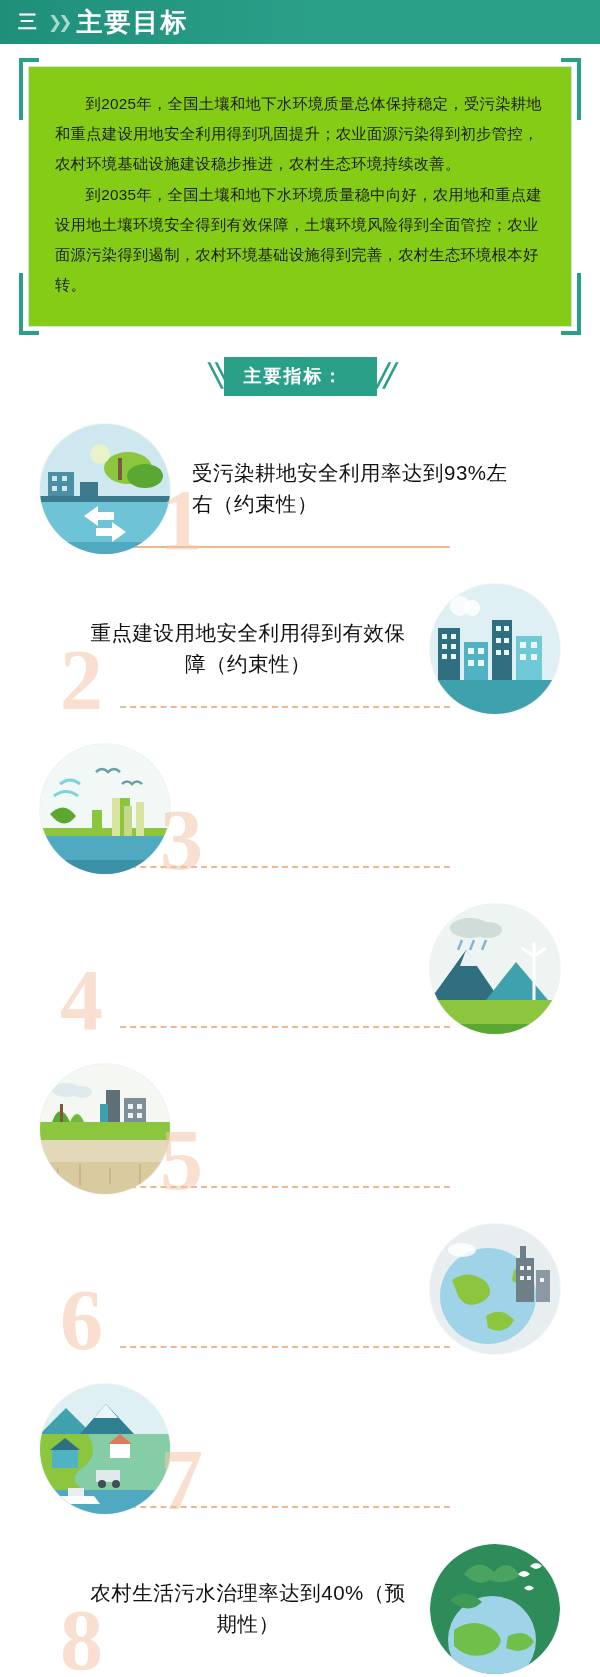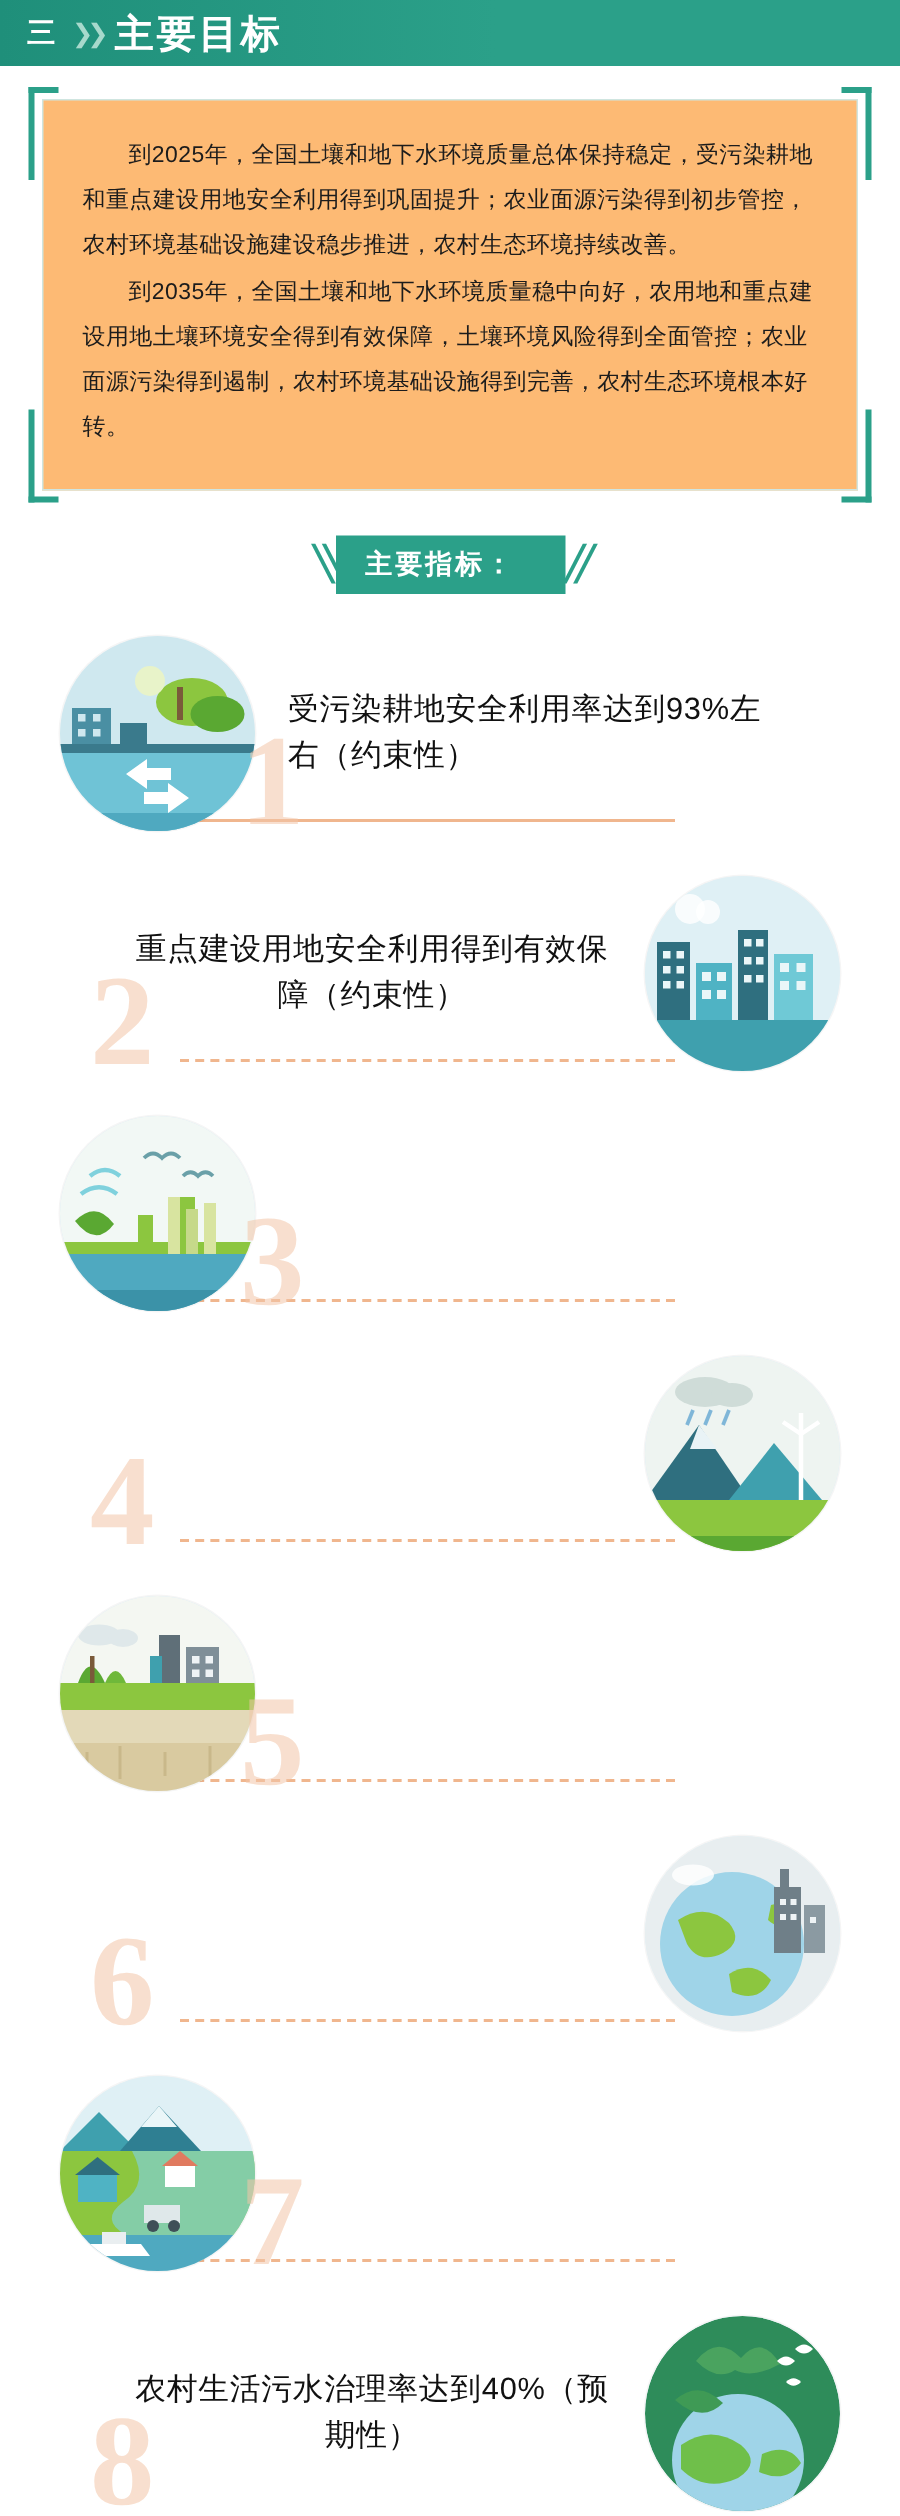--- a/index.html
+++ b/index.html
@@ -45,21 +45,21 @@
     font-weight: bold;
     letter-spacing: 2px;
   }
 
   
   .card-wrap {
     position: relative;
     margin: 22px 28px 0 28px;
   }
   .card {
-    background: #fdba74;
+    background: #84cc16;
     border: 1px solid #cfe5e0;
     padding: 22px 26px 24px 26px;
     box-sizing: border-box;
     position: relative;
   }
   .card p {
     margin: 0 0 2px 0;
     font-size: 15.3px;
     line-height: 1.95;
     text-indent: 2em;

